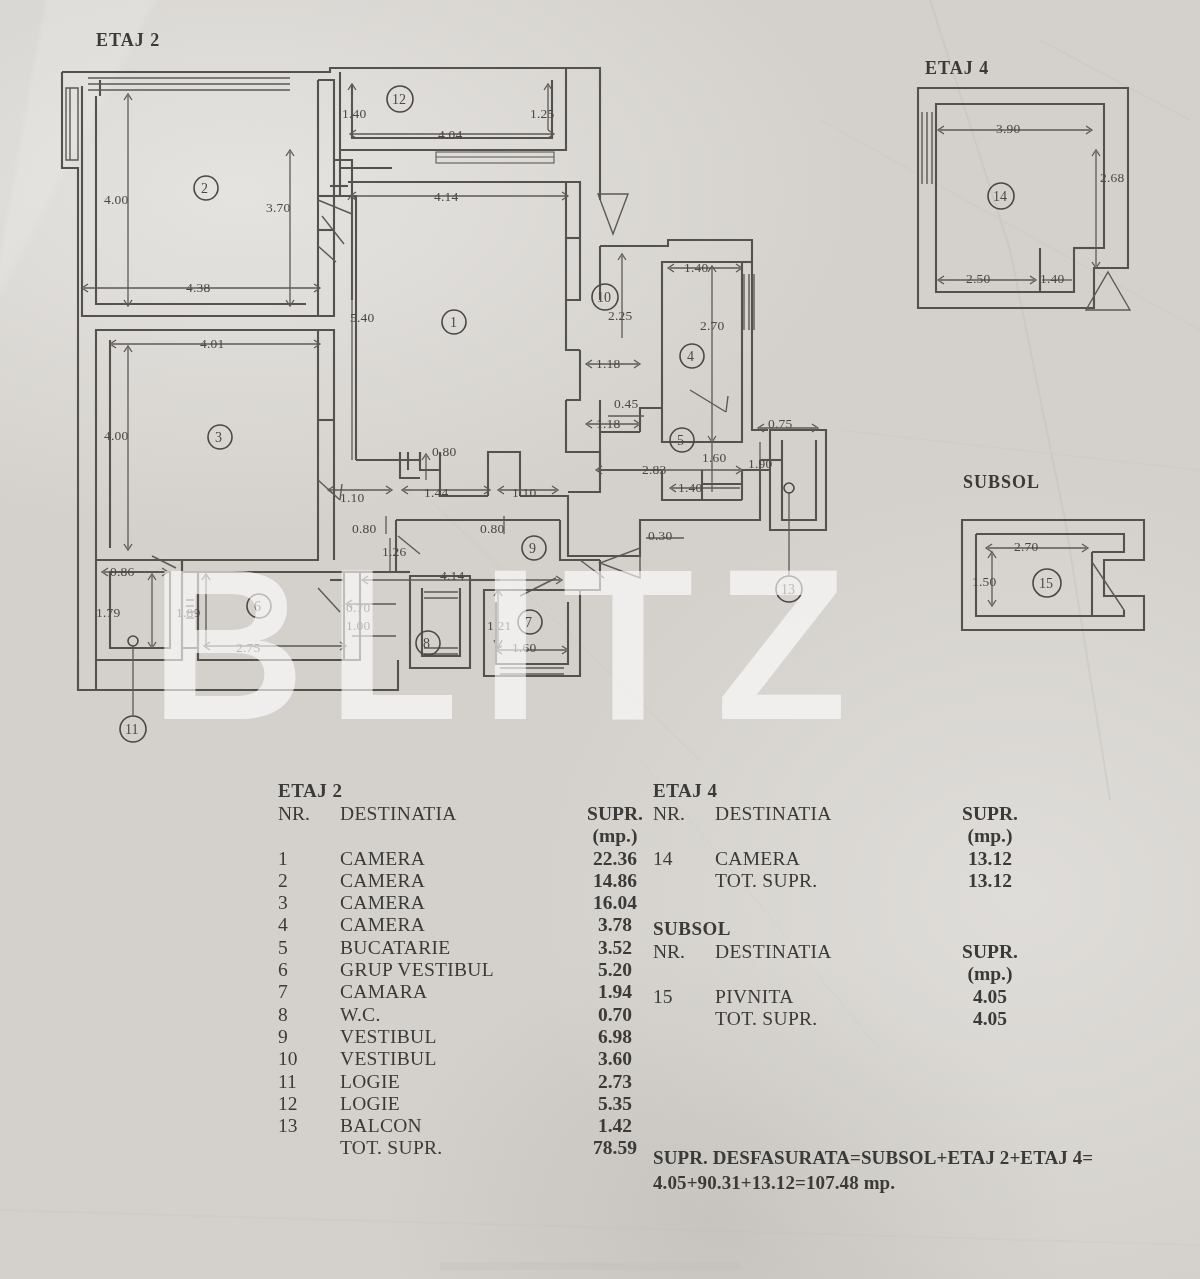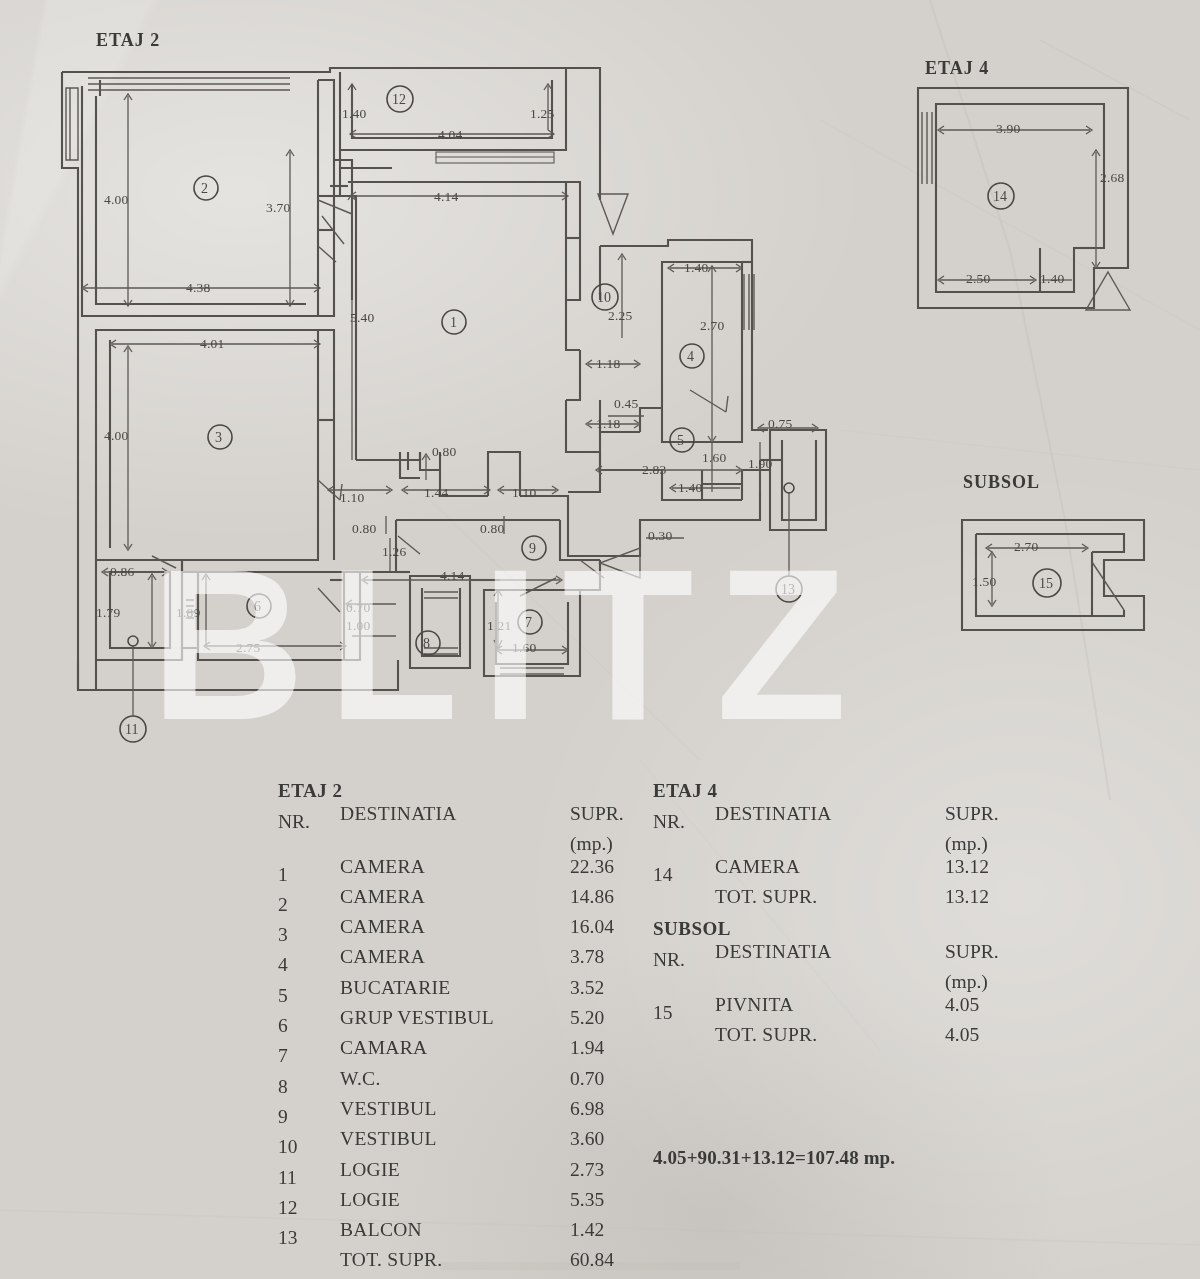--- a/index.html
+++ b/index.html
@@ -44,23 +44,23 @@
     color:rgba(255,255,255,.62);
     pointer-events:none;user-select:none;
     white-space:nowrap;
   }
 
   
   #tables{position:absolute;left:0;top:770px;width:1200px;height:440px;}
   .tbl{position:absolute;font-size:19.5px;}
   .tbl .title{font-weight:bold;font-size:19px;letter-spacing:.5px;margin-bottom:1px;}
   .trow{display:flex;line-height:22.3px;}
-  .c-nr{width:62px;flex:none;margin-top:8px;}
+  .c-nr{width:62px;flex:none;}
   .c-dest{width:230px;flex:none;letter-spacing:.3px;}
-  .c-sup{width:90px;flex:none;text-align:left;}
+  .c-sup{width:90px;flex:none;text-align:center;font-weight:bold;}
   .hrow{display:flex;line-height:22.3px;}
   #t-etaj2{left:278px;top:10px;}
   #t-etaj4{left:653px;top:10px;}
   #t-subsol{left:653px;top:148px;}
   #summary{position:absolute;left:653px;top:375px;font-size:19px;line-height:25px;font-weight:bold;letter-spacing:.1px;}
   .lbl-plan{position:absolute;font-weight:bold;font-size:18px;letter-spacing:1px;}
 </style>
 </head>
 <body>
 
@@ -547,21 +547,21 @@
         </div>
         <div class="trow">
           <span class="c-nr">13</span>
           <span class="c-dest">BALCON</span>
           <span class="c-sup">1.42</span>
         </div>
       </div>
     <div class="trow">
       <span class="c-nr"></span>
       <span class="c-dest">TOT. SUPR.</span>
-      <span class="c-sup">60.84</span>
+      <span class="c-sup">78.59</span>
     </div>
   </div>
 
   <div class="tbl" id="t-etaj4">
     <div class="title">ETAJ 4</div>
     <div class="hrow">
       <span class="c-nr">NR.</span>
       <span class="c-dest">DESTINATIA</span>
       <span class="c-sup">SUPR.</span>
     </div>
@@ -604,15 +604,16 @@
         </div>
       </div>
     <div class="trow">
       <span class="c-nr"></span>
       <span class="c-dest">TOT. SUPR.</span>
       <span class="c-sup">4.05</span>
     </div>
   </div>
 
   <div id="summary">
+    <div>SUPR. DESFASURATA=SUBSOL+ETAJ 2+ETAJ 4=</div>
     <div>4.05+90.31+13.12=107.48 mp.</div>
   </div>
 </div>
 
 </body></html>

